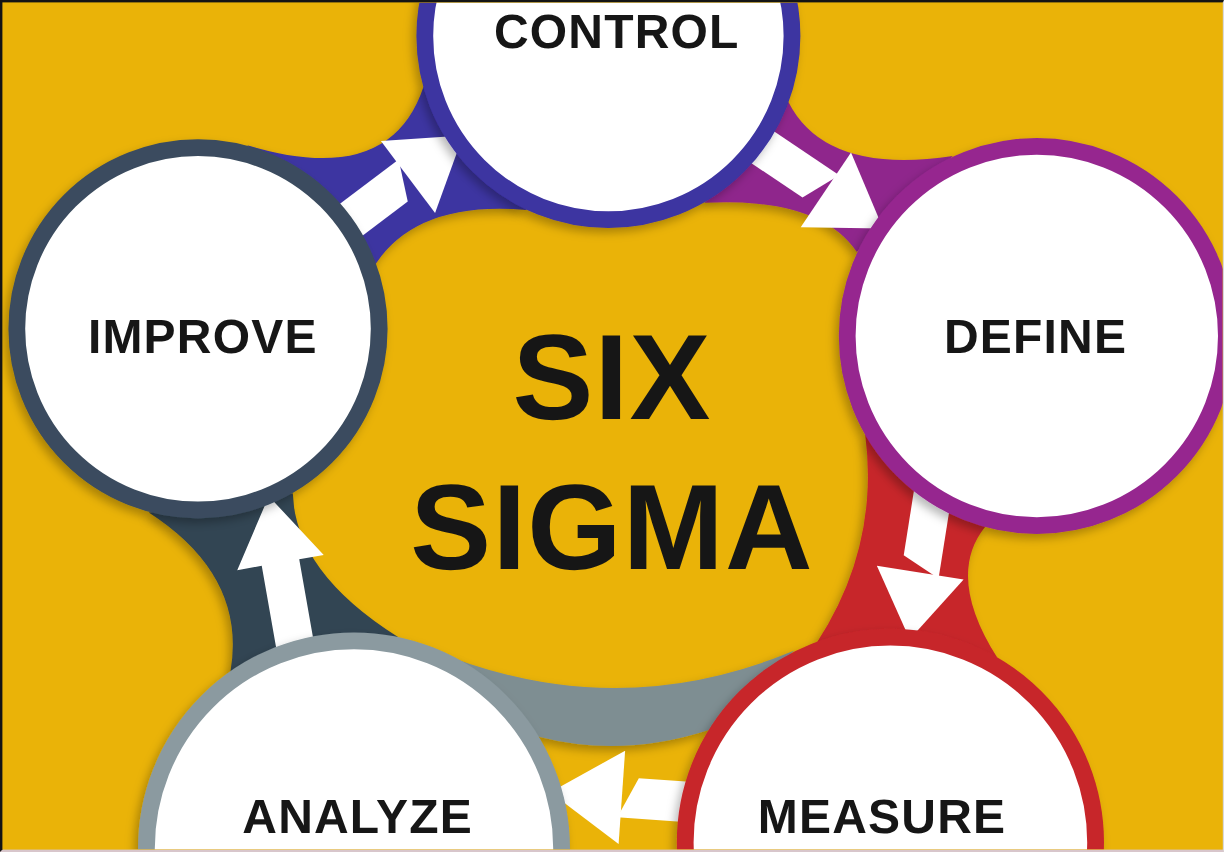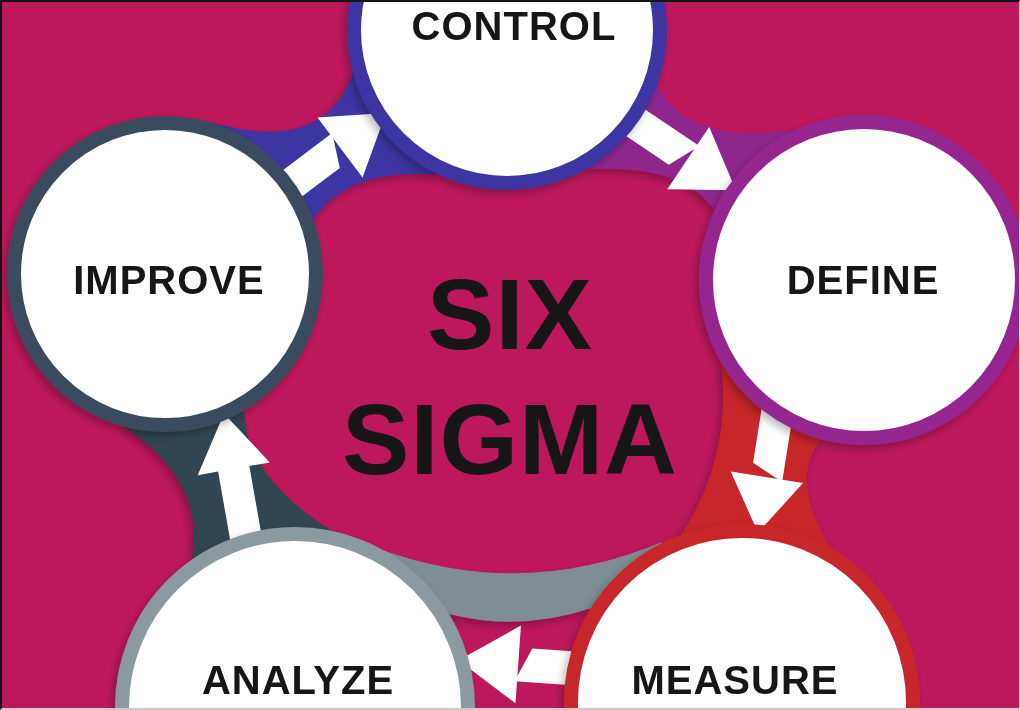--- a/index.html
+++ b/index.html
@@ -1,21 +1,21 @@
 <!DOCTYPE html>
 <html><head>
 <meta charset="utf-8">
 <style>
   html, body { margin: 0; padding: 0; background: #ffffff; }
   .stage {
     position: relative;
     width: 1020px;
     height: 710px;
     box-sizing: border-box;
-    background: #be185d;
+    background: #eab308;
     border-top: 2px solid #141414;
     border-left: 2px solid #141414;
     border-right: 1px solid #d9d9d9;
     border-bottom: 2px solid #d8c6cb;
     overflow: hidden;
     font-family: "Liberation Sans", sans-serif;
   }
   .stage svg { display: block; }
   .node-fill { fill: #ffffff; stroke-width: 14px; }
   .step-label {

